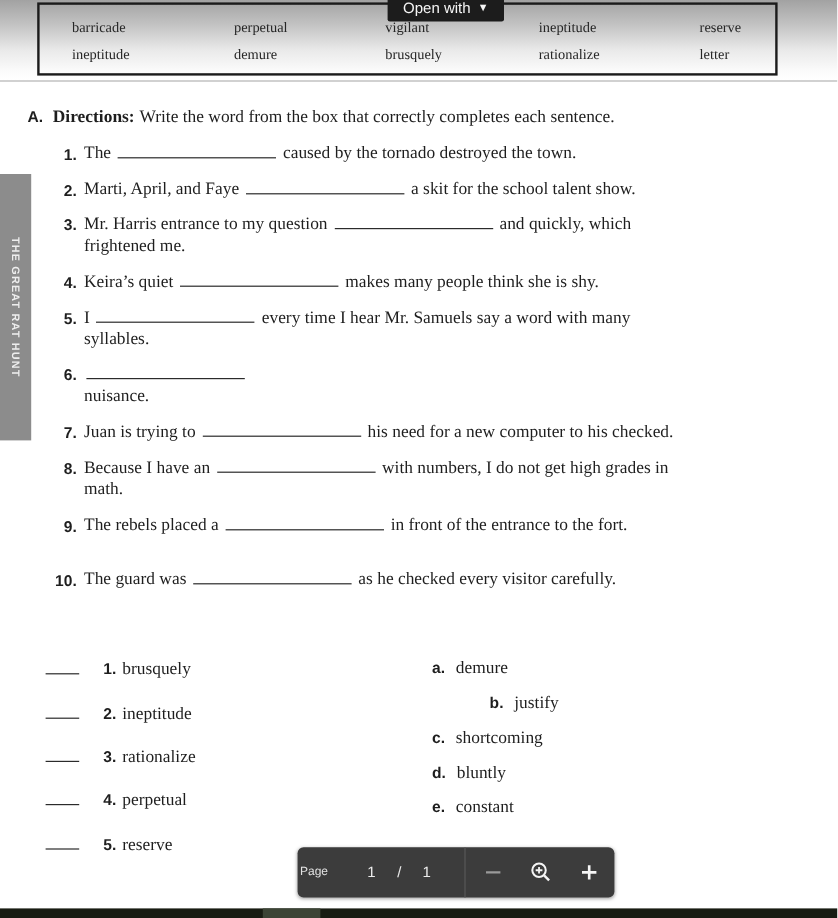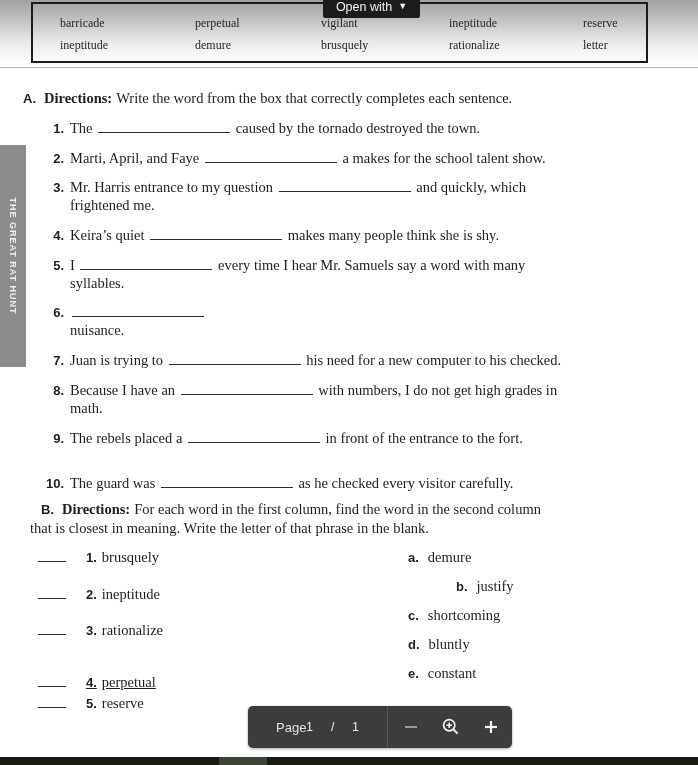--- a/index.html
+++ b/index.html
@@ -73,31 +73,31 @@
   
   .b-left-item { position:absolute; left:38px; font-size:14.5px; white-space:nowrap; }
   .b-left-item .b-blank {
     display:inline-block; width:28px; height:12px;
     border-bottom:1.2px solid #2b2b2b; margin-right:20px;
   }
   .b-left-item .num, .b-right-item .letter {
     font-family:"Liberation Sans", sans-serif; font-weight:bold; font-size:13px;
     margin-right:5px;
   }
-  .b-right-item { position:absolute; left:360px; font-size:14.5px; white-space:nowrap;margin-left:48px; }
+  .b-right-item { position:absolute; left:360px; font-size:14.5px; white-space:nowrap; }
   .b-right-item .letter { margin-right:9px; }
 
   
   .toolbar {
     position:absolute; left:248px; top:706px; width:264px; height:42px;
     background:#3c3c3c; border-radius:5px; box-shadow:0 1px 3px rgba(0,0,0,.35);
     font-family:"Liberation Sans", sans-serif; color:#ececec;
   }
   .toolbar span { position:absolute; top:50%; transform:translateY(-50%); }
-  .tb-label { left:28px; font-size:13px; color:#e2e2e2; }
+  .tb-label { left:2px; font-size:10px; color:#e2e2e2; }
   .tb-cur   { left:58px; font-size:12.5px; }
   .tb-slash { left:83px; font-size:12.5px; }
   .tb-total { left:104px; font-size:12.5px; }
   .tb-divider {
     position:absolute; left:139px; top:0; width:1px; height:42px; background:#585858;
   }
   .toolbar button {
     position:absolute; top:0; width:34px; height:42px; background:transparent;
     border:none; padding:0; display:flex; align-items:center; justify-content:center;
     cursor:pointer;
@@ -142,41 +142,37 @@
   <div class="side-tab">
     <span class="side-tab-text">THE GREAT RAT HUNT</span>
   </div>
 
   <div class="sec-heading" id="secA-heading">
     <b class="lbl">A.</b><b class="dirword">Directions:</b><span>Write the word from the box that correctly completes each sentence.</span>
   </div>
 
   <div id="a-items">
       <div class="a-item" style="top: 119px;"><span class="num">1.</span><span>The </span><span class="blank"></span><span> caused by the tornado destroyed the town.</span></div>
-      <div class="a-item" style="top: 149px;"><span class="num">2.</span><span>Marti, April, and Faye </span><span class="blank"></span><span> a makes for the school talent show.</span></div>
+      <div class="a-item" style="top: 149px;"><span class="num">2.</span><span>Marti, April, and Faye </span><span class="blank"></span><span> a skit for the school talent show.</span></div>
       <div class="a-item" style="top: 178px;"><span class="num">3.</span><span>Mr. Harris entrance to my question </span><span class="blank"></span><span> and quickly, which</span><br><span>frightened me.</span></div>
       <div class="a-item" style="top: 226px;"><span class="num">4.</span><span>Keira’s quiet </span><span class="blank"></span><span> makes many people think she is shy.</span></div>
       <div class="a-item" style="top: 256px;"><span class="num">5.</span><span>I </span><span class="blank"></span><span> every time I hear Mr. Samuels say a word with many</span><br><span>syllables.</span></div>
       <div class="a-item" style="top: 303px;"><span class="num">6.</span><span class="blank"></span><br><span>nuisance.</span></div>
       <div class="a-item" style="top: 351px;"><span class="num">7.</span><span>Juan is trying to </span><span class="blank"></span><span> his need for a new computer to his checked.</span></div>
       <div class="a-item" style="top: 381px;"><span class="num">8.</span><span>Because I have an </span><span class="blank"></span><span> with numbers, I do not get high grades in</span><br><span>math.</span></div>
       <div class="a-item" style="top: 429px;"><span class="num">9.</span><span>The rebels placed a </span><span class="blank"></span><span> in front of the entrance to the fort.</span></div>
       <div class="a-item" style="top: 458px; margin-top: 16px;"><span class="num">10.</span><span>The guard was </span><span class="blank"></span><span> as he checked every visitor carefully.</span></div>
     </div>
 
-  <div class="sec-heading" id="secB-heading">
-    <span class="line1"><b class="lbl">B.</b><b class="dirword">Directions:</b><span>For each word in the first column, find the word in the second column</span></span>
-    <span class="line2">that is closest in meaning. Write the letter of that phrase in the blank.</span>
-  </div>
 
   <div id="b-left">
       <div class="b-left-item" style="top: 549px;"><span class="b-blank"></span><b class="num">1.</b><span>brusquely</span></div>
       <div class="b-left-item" style="top: 586px;"><span class="b-blank"></span><b class="num">2.</b><span>ineptitude</span></div>
       <div class="b-left-item" style="top: 622px;"><span class="b-blank"></span><b class="num">3.</b><span>rationalize</span></div>
-      <div class="b-left-item" style="top: 674px; text-decoration: underline;"><span class="b-blank"></span><b class="num">4.</b><span>perpetual</span></div>
+      <div class="b-left-item" style="top: 658px;"><span class="b-blank"></span><b class="num">4.</b><span>perpetual</span></div>
       <div class="b-left-item" style="top: 695px;"><span class="b-blank"></span><b class="num">5.</b><span>reserve</span></div>
     </div>
   <div id="b-right">
       <div class="b-right-item" style="top: 549px;"><b class="letter">a.</b><span>demure</span></div>
       <div class="b-right-item" style="top: 578px; padding-left: 48px;"><b class="letter">b.</b><span>justify</span></div>
       <div class="b-right-item" style="top: 607px;"><b class="letter">c.</b><span>shortcoming</span></div>
       <div class="b-right-item" style="top: 636px;"><b class="letter">d.</b><span>bluntly</span></div>
       <div class="b-right-item" style="top: 665px;"><b class="letter">e.</b><span>constant</span></div>
     </div>
 

